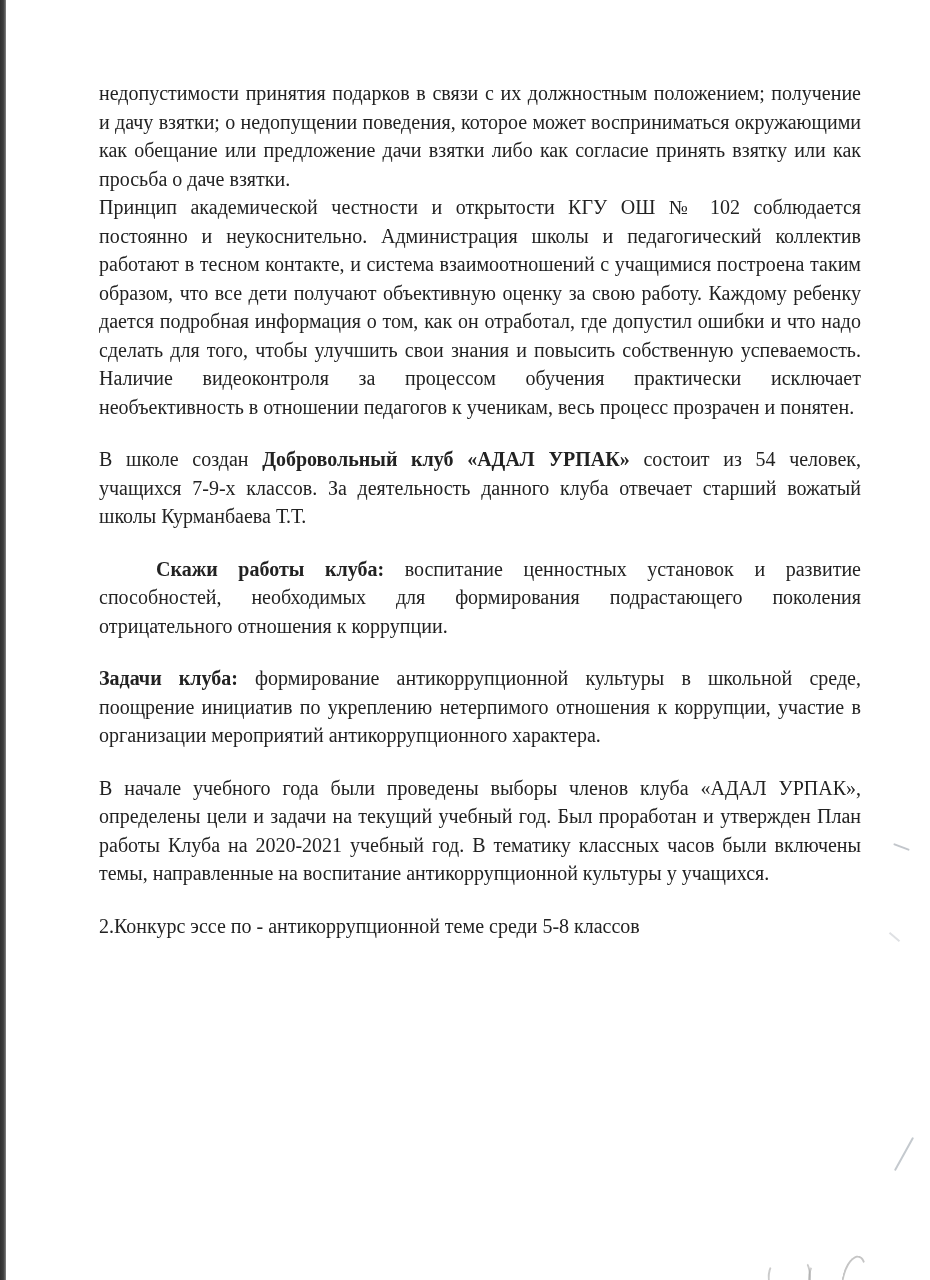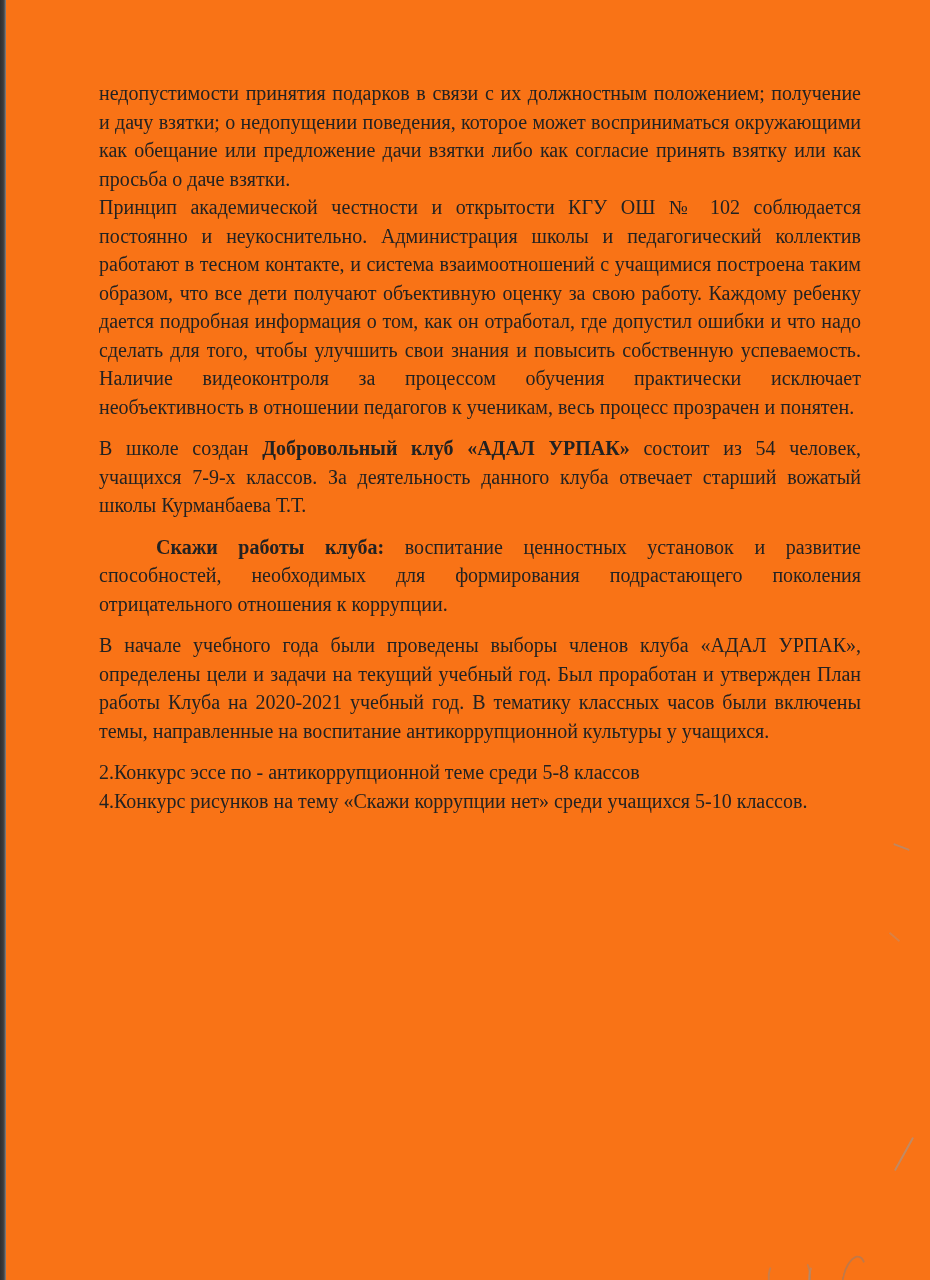--- a/index.html
+++ b/index.html
@@ -27,21 +27,21 @@
     position: absolute;
     left: 99px;
     top: 79px;
     width: 762px;
     color: #222;
     font-size: 20px;
     line-height: 28.5px;
     text-align: justify;
   }
   .para { margin: 0; }
-  .para.space-before { margin-top: 13px; }
+  .para.space-before { margin-top: 24px; }
   .para.indent { text-indent: 57px; }
   .run { font-weight: normal; }
   .run.bold { font-weight: bold; }
 
   
   .mark { position: absolute; }
   .mark-tick-1 {
     left: 893px; top: 846px;
     width: 17px; height: 2px;
     background: #8f97a1;
@@ -67,31 +67,31 @@
   
   .hw { position: absolute; border: 2px solid transparent; border-radius: 50%; opacity: 0.45; }
   .hw-1 { left: 768px; top: 1262px; width: 16px; height: 36px; border-left-color: #8d8d8d; transform: rotate(-8deg); }
   .hw-2 { left: 791px; top: 1259px; width: 16px; height: 40px; border-right-color: #8d8d8d; transform: rotate(4deg); }
   .hw-3 { left: 808px; top: 1263px; width: 14px; height: 36px; border-left-color: #969696; transform: rotate(-4deg); }
   .hw-4 { left: 842px; top: 1255px; width: 19px; height: 44px; border-left-color: #808080; border-top-color: #808080; transform: rotate(14deg); }
 </style>
 </head>
 <body>
 
-<div class="page" style="background: #f97316;">
+<div class="page" style="background: #ffffff;">
   <div class="scan-edge"></div>
 
   <div class="doc-content" style="color: rgb(34, 34, 34);">
       <p class="para"><span class="run">недопустимости принятия подарков в связи с их должностным положением; получение и дачу взятки; о недопущении поведения, которое может восприниматься окружающими как обещание или предложение дачи взятки либо как согласие принять взятку или как просьба о даче взятки.</span></p>
       <p class="para"><span class="run">Принцип академической честности и открытости КГУ ОШ № 102 соблюдается постоянно и неукоснительно. Администрация школы и педагогический коллектив работают в тесном контакте, и система взаимоотношений с учащимися построена таким образом, что все дети получают объективную оценку за свою работу. Каждому ребенку дается подробная информация о том, как он отработал, где допустил ошибки и что надо сделать для того, чтобы улучшить свои знания и повысить собственную успеваемость. Наличие видеоконтроля за процессом обучения практически исключает необъективность в отношении педагогов к ученикам, весь процесс прозрачен и понятен.</span></p>
       <p class="para space-before"><span class="run">В школе создан </span><span class="run bold">Добровольный клуб «АДАЛ УРПАК»</span><span class="run"> состоит из 54 человек, учащихся 7-9-х классов. За деятельность данного клуба отвечает старший вожатый школы Курманбаева Т.Т.</span></p>
       <p class="para indent space-before"><span class="run bold">Скажи работы клуба:</span><span class="run"> воспитание ценностных установок и развитие способностей, необходимых для формирования подрастающего поколения отрицательного отношения к коррупции.</span></p>
+      <p class="para space-before"><span class="run bold">Задачи клуба:</span><span class="run"> формирование антикоррупционной культуры в школьной среде, поощрение инициатив по укреплению нетерпимого отношения к коррупции, участие в организации мероприятий антикоррупционного характера.</span></p>
       <p class="para space-before"><span class="run">В начале учебного года были проведены выборы членов клуба «АДАЛ УРПАК», определены цели и задачи на текущий учебный год. Был проработан и утвержден План работы Клуба на 2020-2021 учебный год. В тематику классных часов были включены темы, направленные на воспитание антикоррупционной культуры у учащихся.</span></p>
       <p class="para space-before"><span class="run">2.Конкурс эссе по - антикоррупционной теме среди 5-8 классов</span></p>
-      <p class="para"><span class="run">4.Конкурс рисунков на тему «Скажи коррупции нет» среди учащихся 5-10 классов.</span></p>
     </div>
 
   <div class="mark mark-tick-1"></div>
   <div class="mark mark-tick-2"></div>
   <div class="mark mark-slash"></div>
 
   <div class="hw hw-1"></div>
   <div class="hw hw-2"></div>
   <div class="hw hw-3"></div>
   <div class="hw hw-4"></div>

